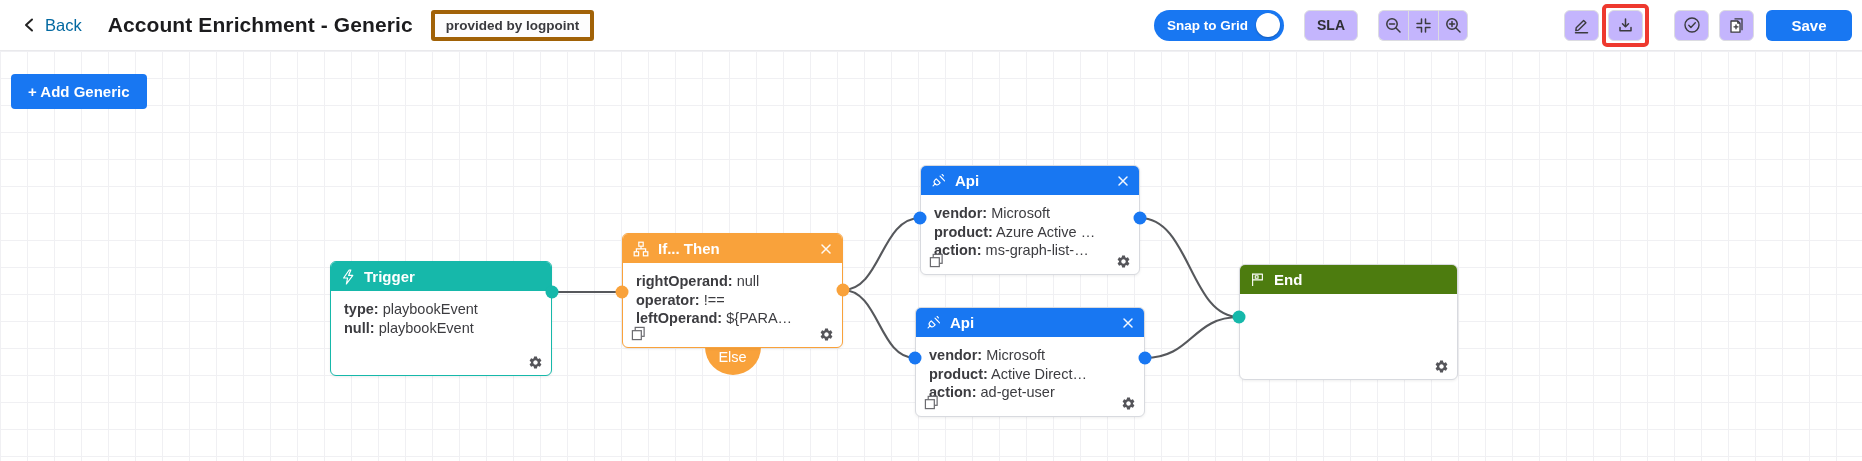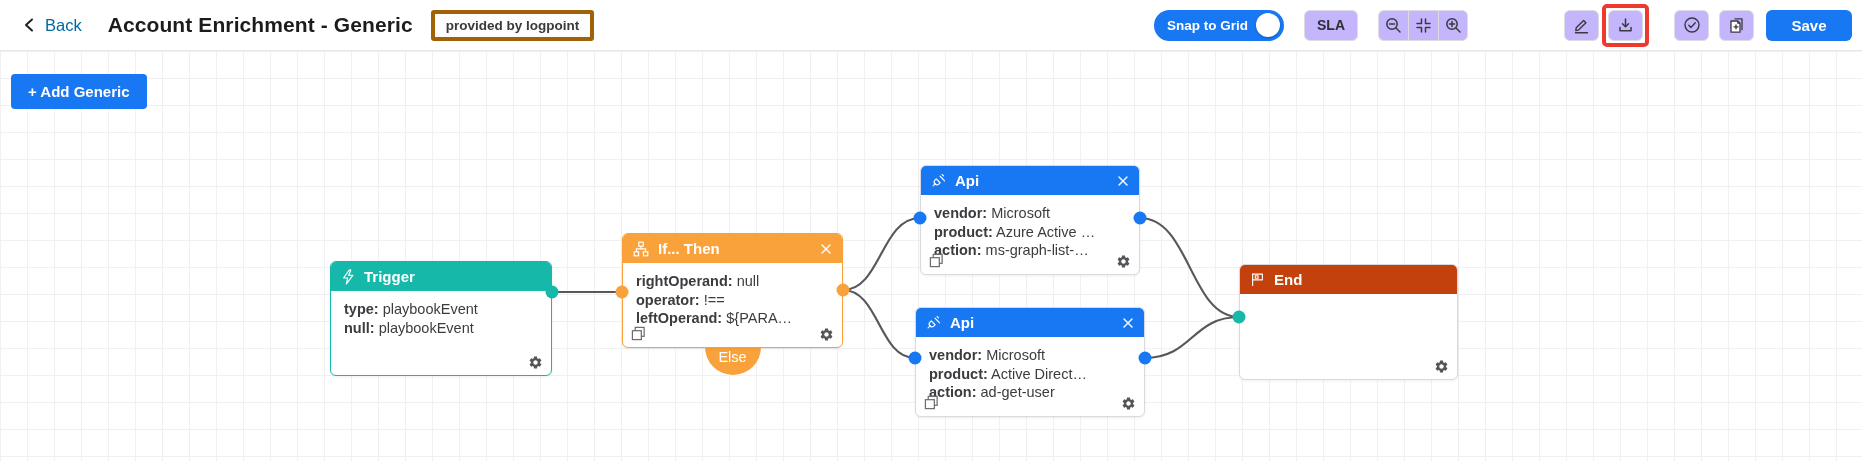--- a/index.html
+++ b/index.html
@@ -296,21 +296,21 @@
           <rect x="1.5" y="5" width="9.5" height="9.5" fill="#fff"></rect>
         </svg>
       </span>
       <span class="node-gear">
         <svg width="15" height="15" viewBox="0 0 24 24" fill="#55555a">
           <path d="M19.14 12.94c.04-.3.06-.61.06-.94 0-.32-.02-.64-.07-.94l2.03-1.58c.18-.14.23-.41.12-.61l-1.92-3.32c-.12-.22-.37-.29-.59-.22l-2.39.96c-.5-.38-1.03-.7-1.62-.94L14.4 2.81c-.04-.24-.24-.41-.48-.41h-3.84c-.24 0-.43.17-.47.41L9.25 5.35c-.59.24-1.13.57-1.62.94l-2.39-.96c-.22-.08-.47 0-.59.22L2.74 8.87c-.12.21-.08.47.12.61l2.03 1.58c-.05.3-.09.63-.09.94s.02.64.07.94l-2.03 1.58c-.18.14-.23.41-.12.61l1.92 3.32c.12.22.37.29.59.22l2.39-.96c.5.38 1.03.7 1.62.94l.36 2.54c.05.24.24.41.48.41h3.84c.24 0 .44-.17.47-.41l.36-2.54c.59-.24 1.13-.56 1.62-.94l2.39.96c.22.08.47 0 .59-.22l1.92-3.32c.12-.22.07-.47-.12-.61l-2.01-1.58zM12 15.6c-1.98 0-3.6-1.62-3.6-3.6s1.62-3.6 3.6-3.6 3.6 1.62 3.6 3.6-1.62 3.6-3.6 3.6z"></path>
         </svg>
       </span>
     </div>
     <div class="node" style="left: 1239px; top: 213px; width: 219px; height: 116px; border-color: rgb(216, 218, 223);">
-      <div class="node-header" style="background: #c2410c;">
+      <div class="node-header" style="background: #4d7c0f;">
         <span class="node-hicon">
           <svg width="15" height="15" viewBox="0 0 16 16" fill="none" stroke="#fff" stroke-width="1.2" stroke-linejoin="round">
             <path d="M2.8 1.5 V15"></path>
             <path d="M2.8 2.2 h10.4 v6.2 H2.8"></path>
             <rect x="5.6" y="4" width="3" height="2.6"></rect>
           </svg>
         </span>
         <span class="node-title">End</span>
       </div>
       <div class="node-body"></div>

